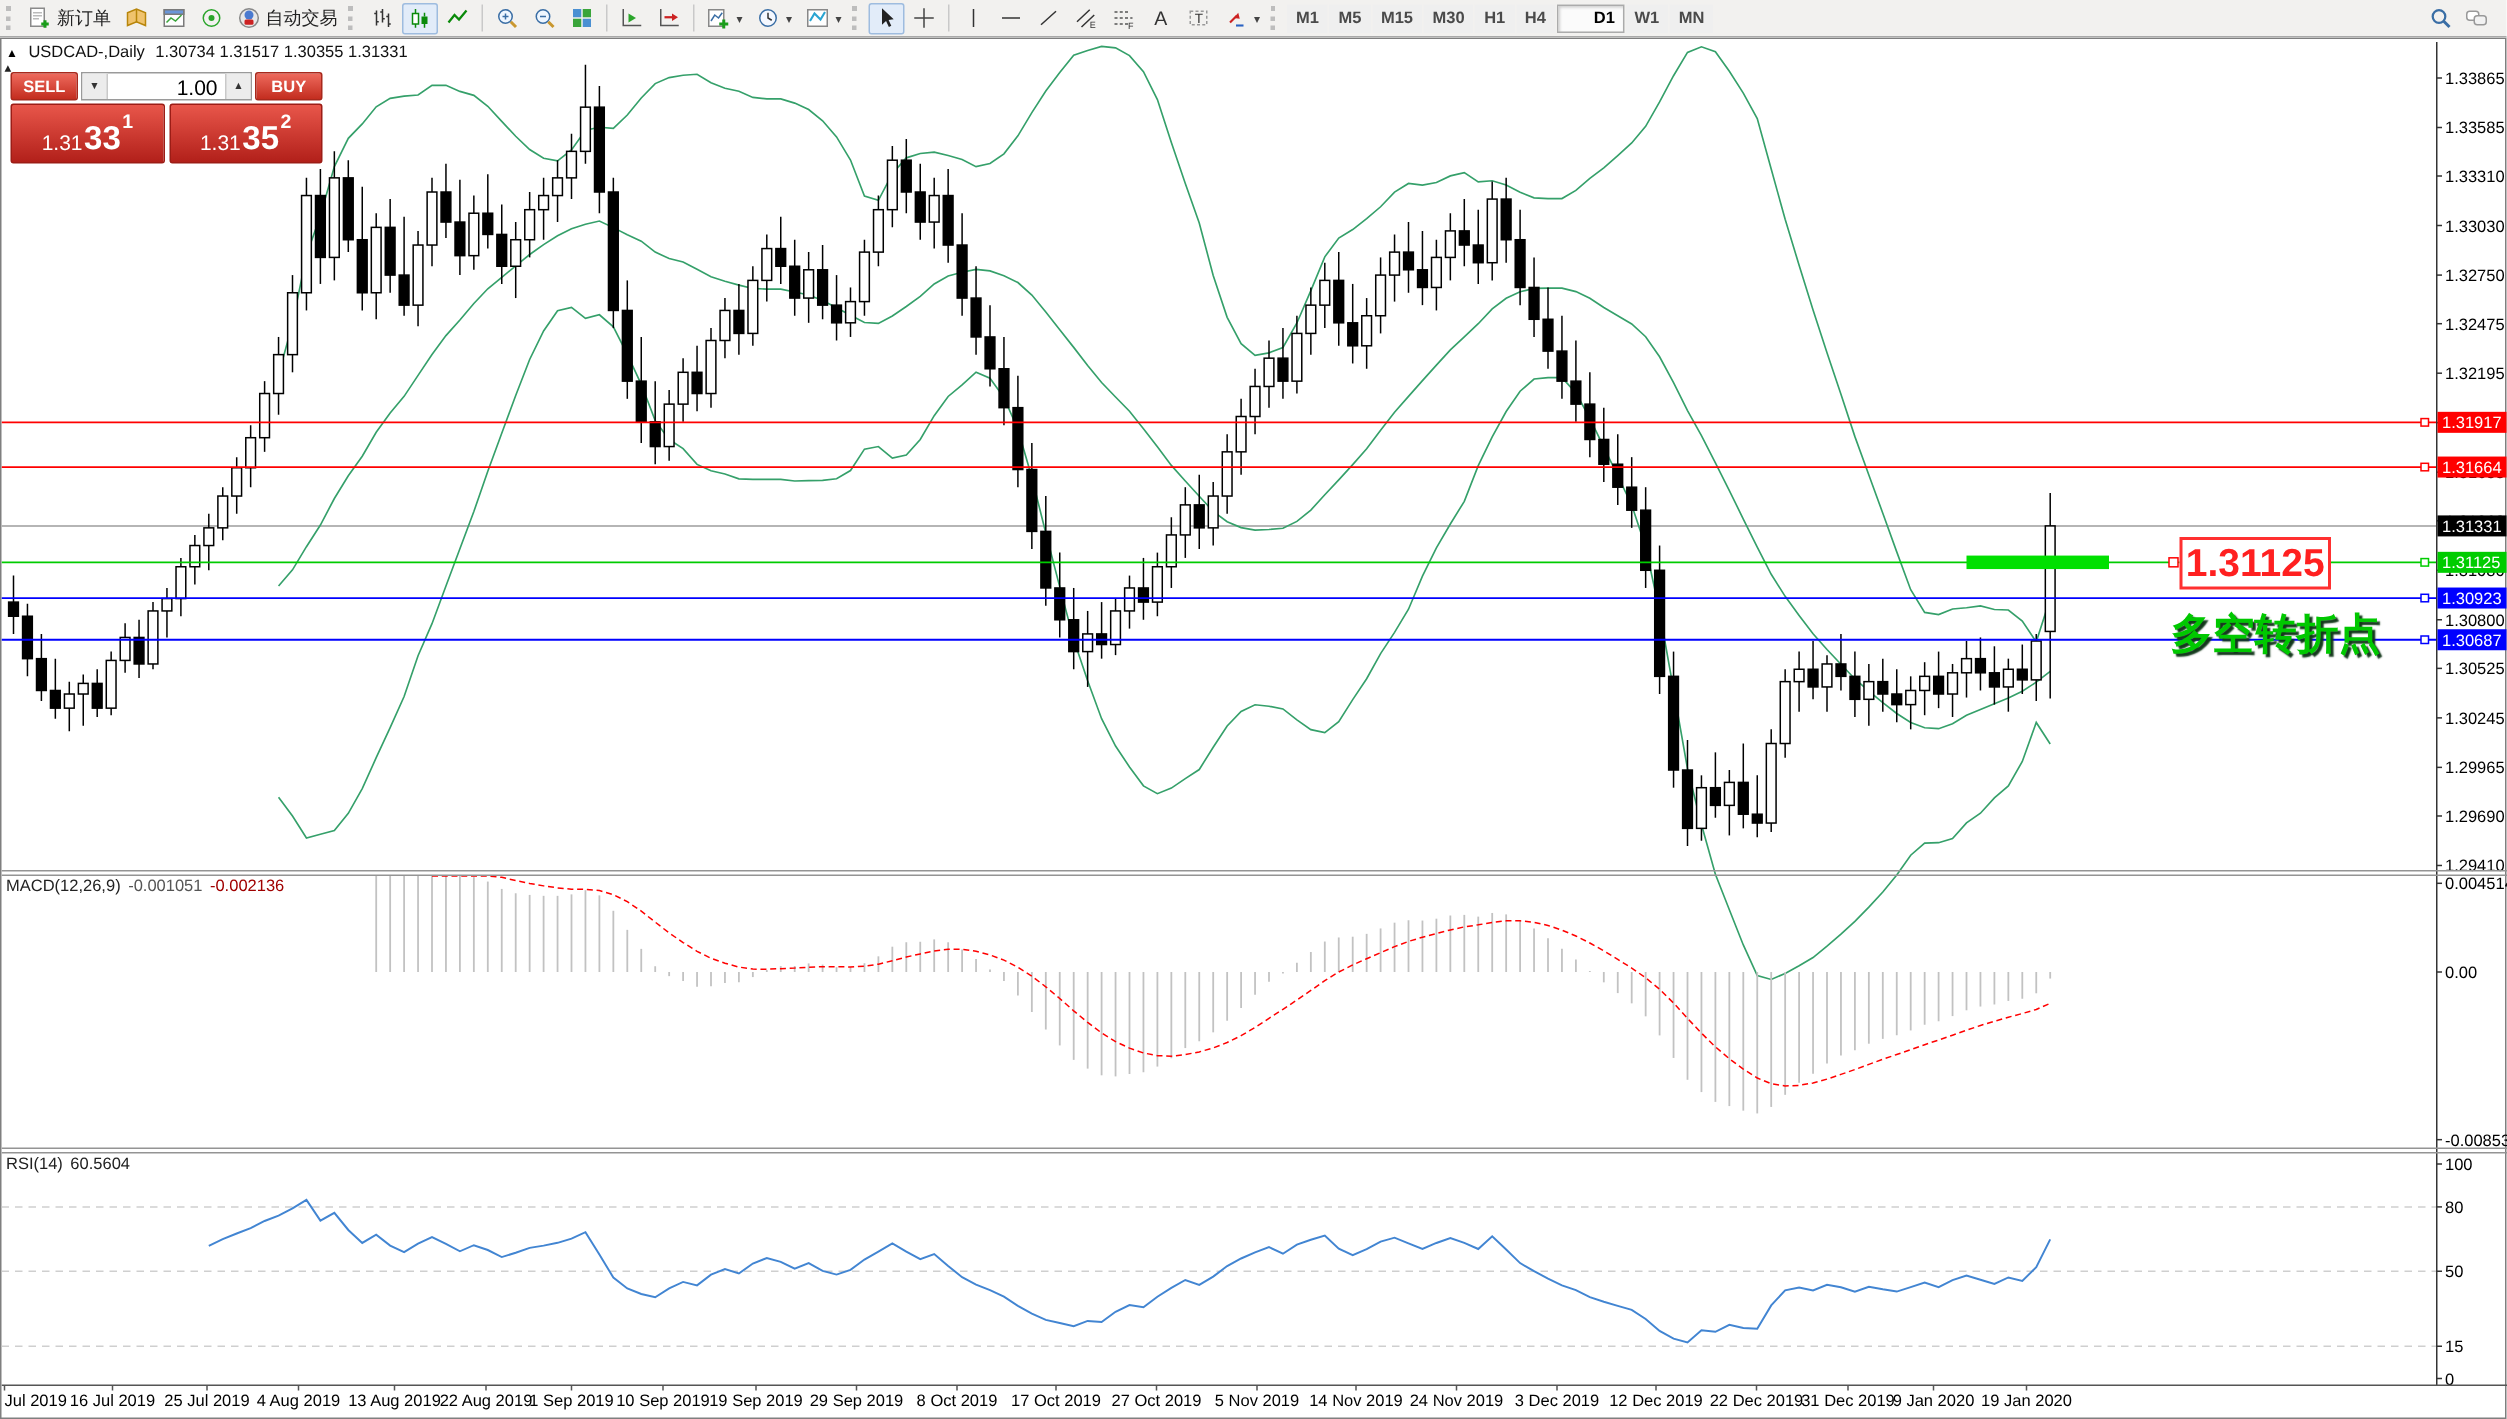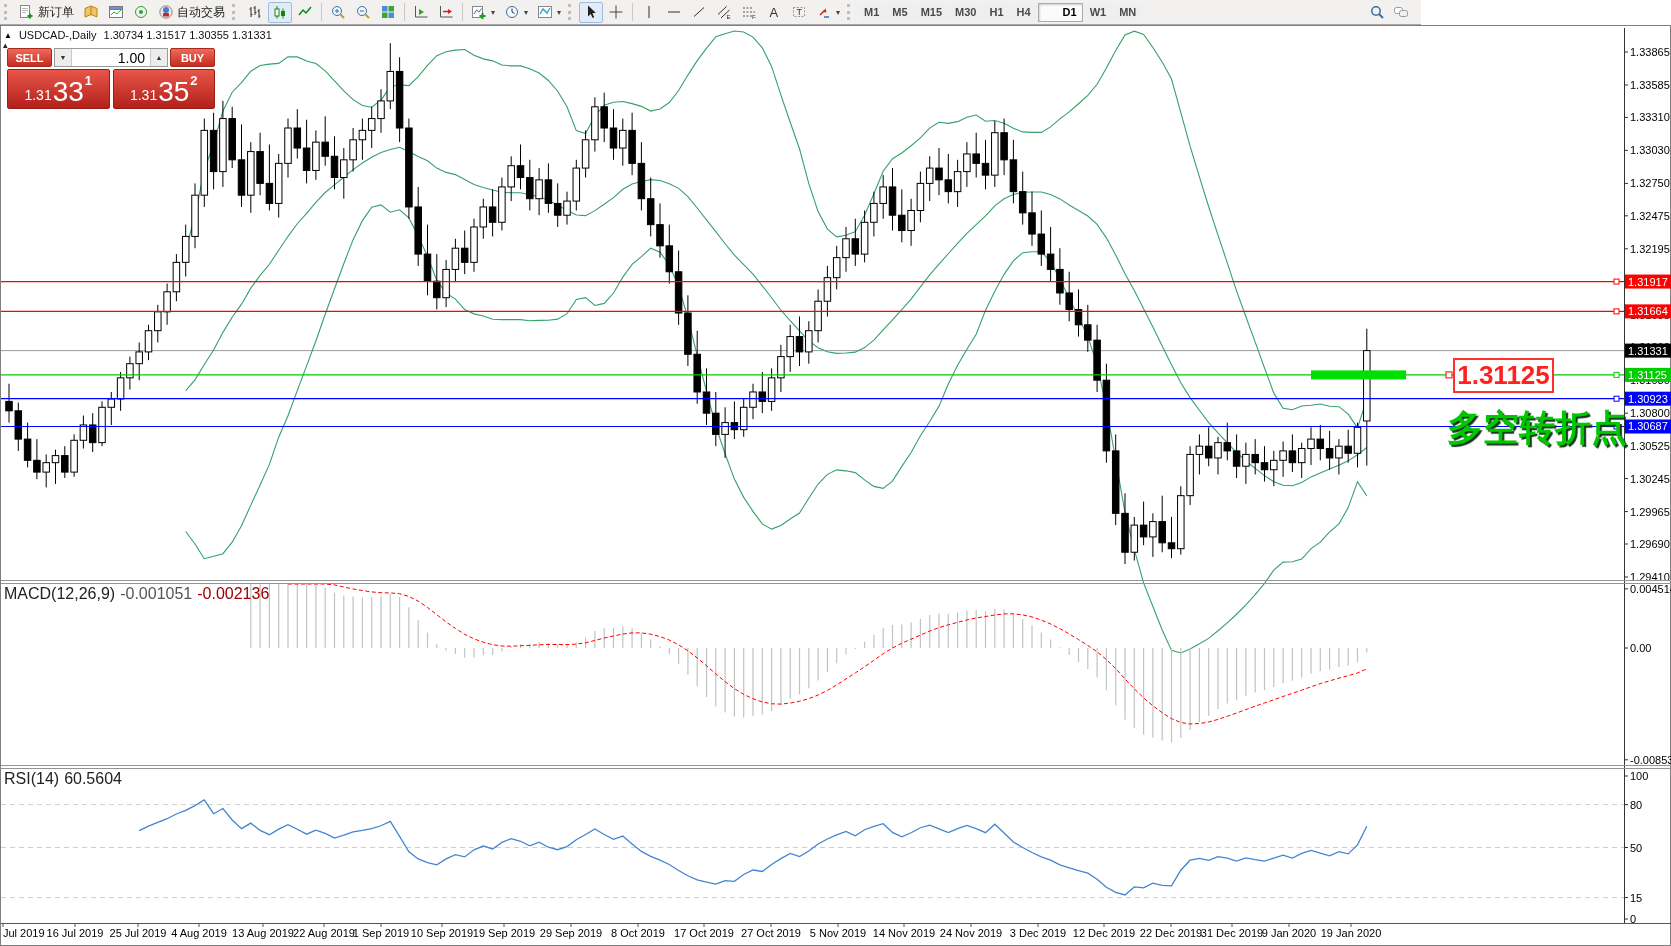--- a/index.html
+++ b/index.html
@@ -1,18 +1,18 @@
 <!DOCTYPE html>
 <html><head>
 <meta charset="utf-8">
 <style>
   html,body{margin:0;padding:0;width:1671px;height:946px;overflow:hidden;background:#fff;
     font-family:"Liberation Sans","DejaVu Sans",sans-serif;}
   
-  .toolbar{position:absolute;top:0;left:0;width:1421px;height:25px;background:#f2f1ef;
+  .toolbar{position:absolute;top:0;left:0;width:1671px;height:25px;background:#f2f1ef;
     border-bottom:1px solid #a9a9a9;display:flex;align-items:center;padding:0 2px;gap:1px;
     box-sizing:border-box;z-index:10;}
   .tb{height:21px;min-width:23px;border:1px solid transparent;background:transparent;display:flex;
     align-items:center;justify-content:center;gap:3px;padding:0 3px;font-size:12px;color:#222;
     font-family:inherit;cursor:default;}
   .tb.pressed{background:#e2ecf9;border:1px solid #9ebcdf;border-radius:2px;}
   .tb .dd{font-size:8px;color:#444;margin-left:1px;}
   .tf{font-weight:bold;color:#4a4a4a;font-size:11px;padding:0 5px;height:19px;border:1px solid transparent;
     display:flex;align-items:center;}
   .tf.active{background:#fbfbfb;border:1px solid #ababab;box-shadow:inset 1px 1px 2px rgba(0,0,0,.18);color:#000;padding-left:24px;}
@@ -20,47 +20,47 @@
   .grip{width:3px;height:16px;border-left:3px dotted #bdbdbd;margin:0 4px 0 2px;flex:0 0 auto;}
   .toolbar-right{margin-left:auto;display:flex;align-items:center;margin-right:6px;}
   .ticon{width:16px;height:16px;display:block;}
   
   .chart-window{position:absolute;top:25px;left:0;width:1671px;height:921px;background:#fff;
     border:1px solid #7f7f7f;box-sizing:border-box;}
   #cv{position:absolute;top:0;left:0;}
   .chart-title{position:absolute;left:3px;top:3px;font-size:11px;color:#111;display:flex;gap:7px;
     align-items:center;z-index:3;}
   .title-arrow{font-size:8px;color:#000;}
-  .ind-label{position:absolute;left:3px;font-size:16px;color:#222;z-index:3;display:flex;gap:5px;}
+  .ind-label{position:absolute;left:3px;font-size:11px;color:#222;z-index:3;display:flex;gap:5px;}
   .ind-label .v1{color:#555;}
   .ind-label .v2{color:#a00000;}
   
   .oct-toggle{position:absolute;left:2px;top:14px;font-size:9px;color:#222;z-index:4;}
   .trade-panel{position:absolute;left:6px;top:22px;width:208px;z-index:4;}
   .tp-row1{display:flex;height:19px;gap:2px;}
   .btn-sell,.btn-buy{flex:0 0 45px;background:linear-gradient(#ee6a5d,#c32d1f);color:#fff;font-size:11px;
     font-weight:bold;border:1px solid #a8281c;border-radius:2px;display:flex;align-items:center;
     justify-content:center;box-sizing:border-box;}
   .vol{flex:1;display:flex;border:1px solid #9a9a9a;background:#fff;box-sizing:border-box;align-items:stretch;}
   .vol .sp{width:16px;background:#ececec;border:0;font-size:7px;color:#333;display:flex;align-items:center;
     justify-content:center;padding:0;}
   .vol .sp.left{border-right:1px solid #c9c9c9;}
   .vol .sp.right{border-left:1px solid #c9c9c9;}
   .vol-val{flex:1;font-size:14px;color:#000;text-align:right;padding:1px 5px 0 0;}
   .tp-row2{display:flex;gap:3px;margin-top:2px;height:40px;}
   .price-box{flex:1;background:linear-gradient(#e8564a,#b2201a);border:1px solid #9c1d16;border-radius:2px;
     color:#fff;display:flex;align-items:flex-end;justify-content:center;padding-bottom:1px;box-sizing:border-box;}
   .pb-small{font-size:14px;margin:0 1px 4px 0;}
-  .pb-big{font-size:28px;font-weight:normal;line-height:31px;}
+  .pb-big{font-size:22px;font-weight:bold;line-height:31px;}
   .pb-sup{font-size:13px;font-weight:bold;margin:3px 0 auto 1px;}
   
   .price-callout{position:absolute;left:1452px;top:332px;width:97px;height:31px;border:2px solid #ff3030;
     background:#fff;color:#ff2020;font-size:26px;font-weight:bold;text-align:center;line-height:30px;
     z-index:3;letter-spacing:0;}
-  .pivot-text{position:absolute;left:1446px;top:378px;font-size:36px;font-weight:bold;color:#00c800;
+  .pivot-text{position:absolute;left:1446px;top:378px;font-size:28px;font-weight:bold;color:#00c800;
     text-shadow:2px 2px 1px #14381c;z-index:3;white-space:nowrap;}
 </style>
 </head>
 <body>
 
 <div class="toolbar">
   <div class="grip"></div>
 
   <button class="tb">
     <svg class="ticon" viewBox="0 0 16 16">

